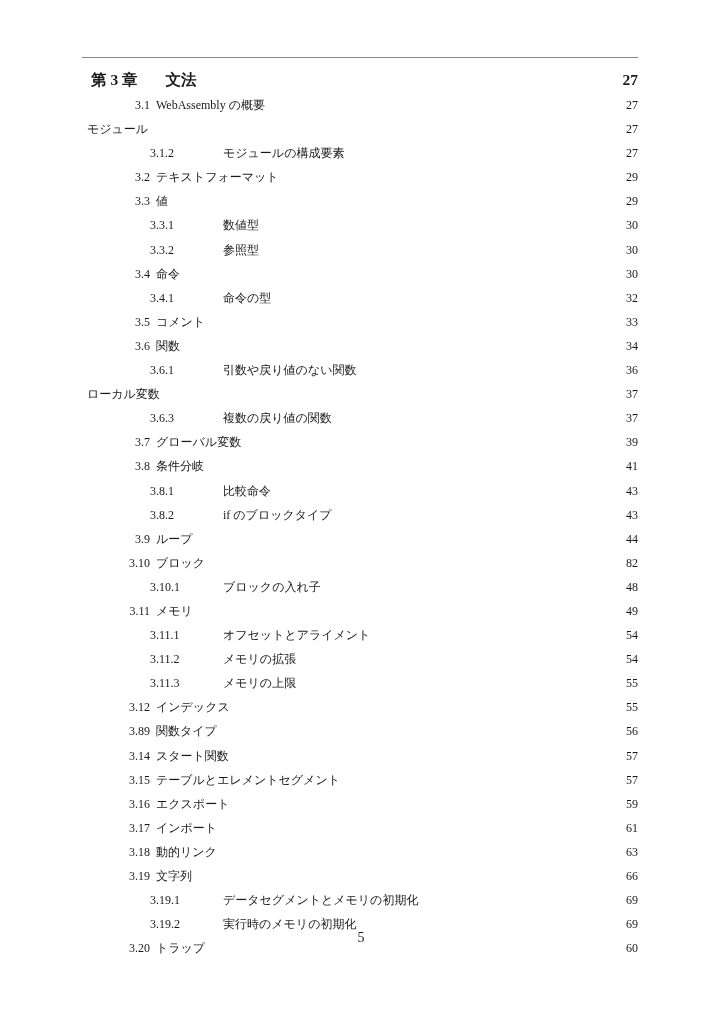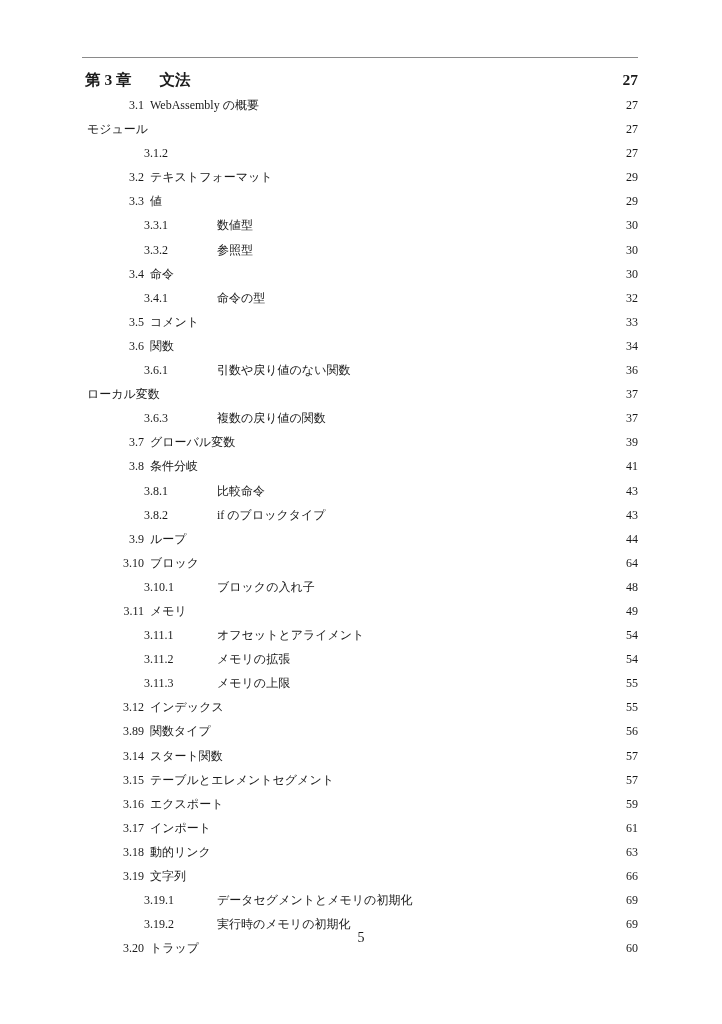--- a/index.html
+++ b/index.html
@@ -45,20 +45,21 @@
     height: 27px;
     line-height: 27px;
   }
   .num {
     width: 62px;
     flex: 0 0 62px;
     text-align: right;
     padding-right: 0;
     box-sizing: border-box;
     font-variant-numeric: lining-nums;
+    margin-left: 6px;
   }
   .row.chapter .num {
     width: auto;
     flex: 0 0 auto;
     text-align: left;
     padding-left: 3px;
   }
   .row.sub .num {
     width: 130px;
     flex: 0 0 130px;
@@ -139,20 +140,21 @@
         </div>
         <div class="row sub">
           <span class="gap"></span>
           <span class="title">モジュール</span>
           <span class="leader"></span>
           <span class="pg">27</span>
         </div>
         <div class="row sub">
           <span class="num">3.1.2</span>
           <span class="gap"></span>
+          <span class="title">モジュールの構成要素</span>
           <span class="leader"></span>
           <span class="pg">27</span>
         </div>
         <div class="row sec">
           <span class="num">3.2</span>
           <span class="gap"></span>
           <span class="title">テキストフォーマット</span>
           <span class="leader"></span>
           <span class="pg">29</span>
         </div>
@@ -258,21 +260,21 @@
           <span class="gap"></span>
           <span class="title">ループ</span>
           <span class="leader"></span>
           <span class="pg">44</span>
         </div>
         <div class="row sec">
           <span class="num">3.10</span>
           <span class="gap"></span>
           <span class="title">ブロック</span>
           <span class="leader"></span>
-          <span class="pg">64</span>
+          <span class="pg">82</span>
         </div>
         <div class="row sub">
           <span class="num">3.10.1</span>
           <span class="gap"></span>
           <span class="title">ブロックの入れ子</span>
           <span class="leader"></span>
           <span class="pg">48</span>
         </div>
         <div class="row sec">
           <span class="num">3.11</span>

